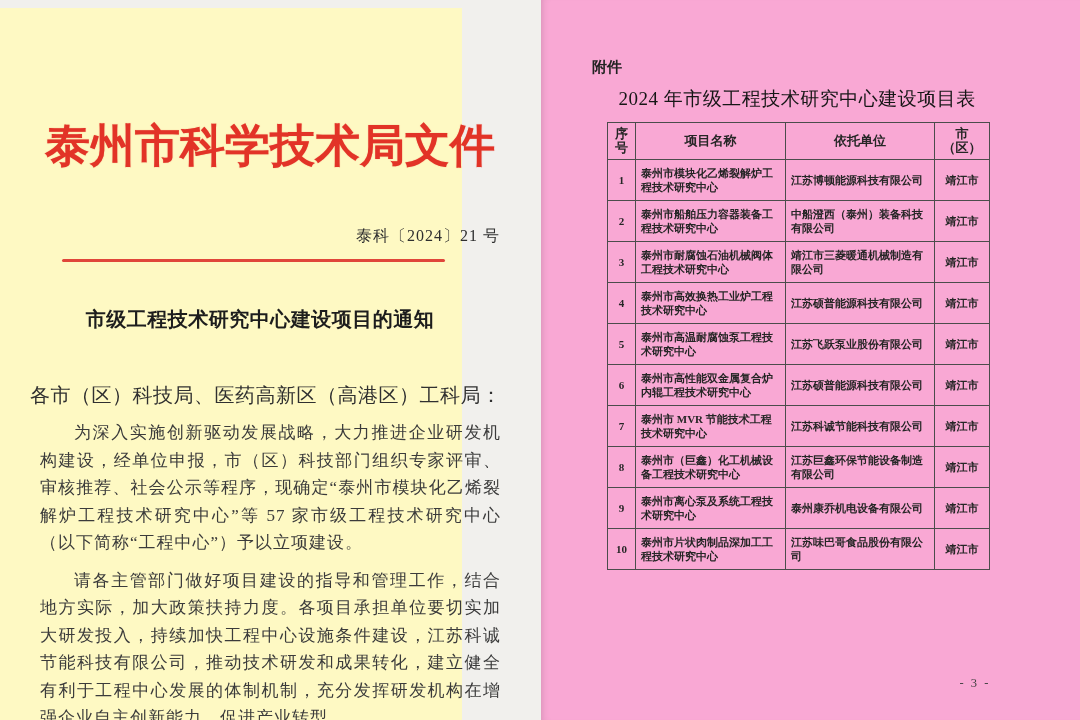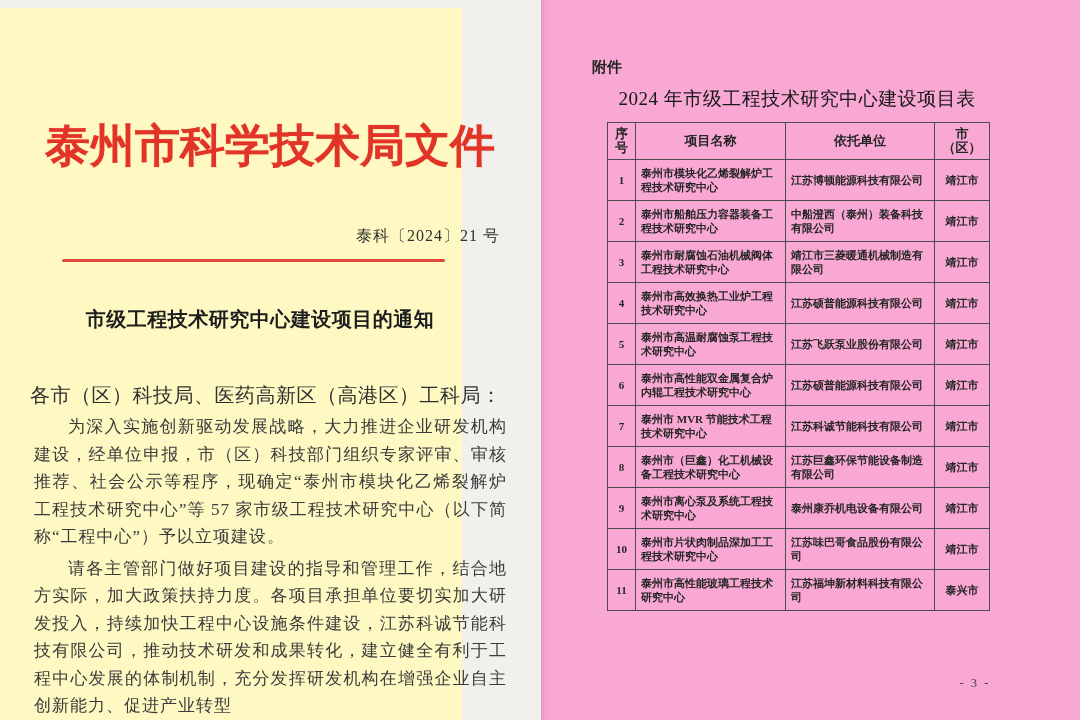--- a/index.html
+++ b/index.html
@@ -41,21 +41,21 @@
   }
   .salutation{
     position:absolute;left:30px;top:374px;width:492px;
     font-size:20px;color:#303030;letter-spacing:.5px;
   }
   .body-text{
     position:absolute;left:30px;top:401px;width:481px;
     font-size:17px;line-height:27.5px;color:#3b3b3b;
     text-align:justify;letter-spacing:1px;
   }
-  .body-text p{margin:4px;text-indent:2em;}
+  .body-text p{margin:10px;text-indent:2em;}
   
   .attachment-label{
     position:absolute;left:51px;top:58px;
     font-size:15px;font-weight:bold;color:#222;
   }
   .rp-title{
     position:absolute;left:56px;top:86px;width:400px;
     text-align:center;font-size:19px;font-weight:normal;color:#161616;
     letter-spacing:.5px;
   }
@@ -184,26 +184,20 @@
     <td class="cell-project">泰州市离心泵及系统工程技术研究中心</td>
     <td class="cell-org">泰州康乔机电设备有限公司</td>
     <td class="cell-city">靖江市</td>
   </tr>
             <tr>
     <td class="cell-no">10</td>
     <td class="cell-project">泰州市片状肉制品深加工工程技术研究中心</td>
     <td class="cell-org">江苏味巴哥食品股份有限公司</td>
     <td class="cell-city">靖江市</td>
   </tr>
-            <tr>
-    <td class="cell-no">11</td>
-    <td class="cell-project">泰州市高性能玻璃工程技术研究中心</td>
-    <td class="cell-org">江苏福坤新材料科技有限公司</td>
-    <td class="cell-city">泰兴市</td>
-  </tr>
           </tbody>
       </table>
     </div>
 
     <div class="page-number">- 3 -</div>
 
   </div>
 </div>
 
 </body></html>

